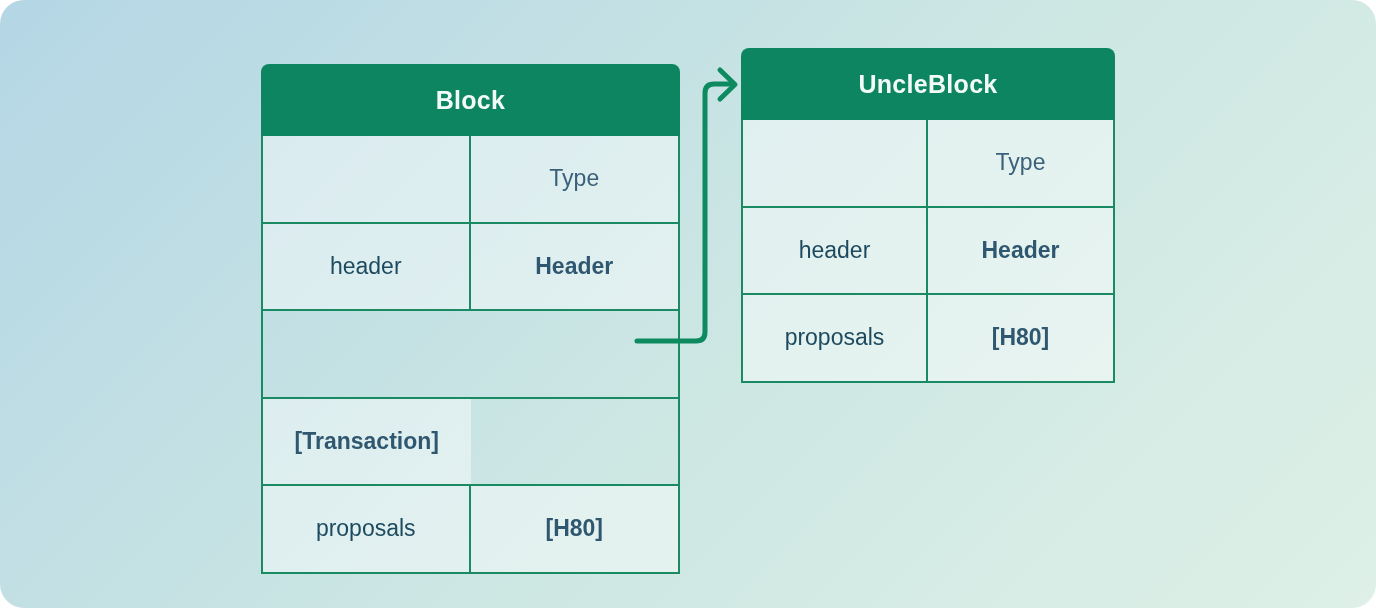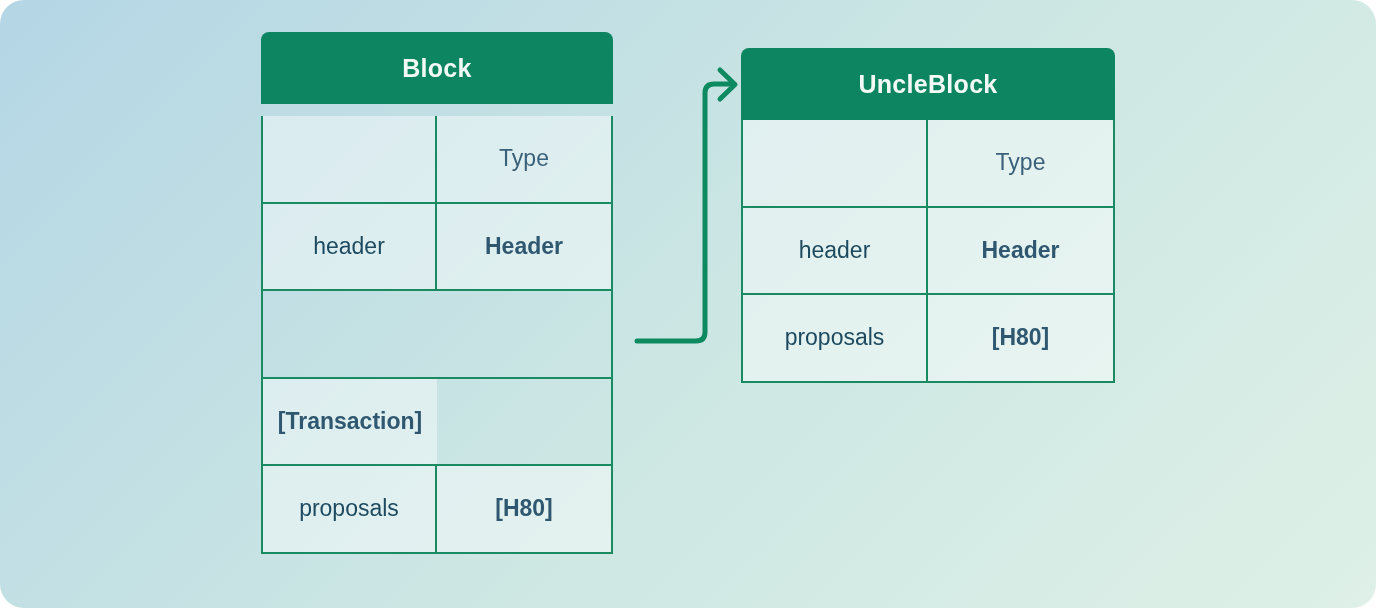--- a/index.html
+++ b/index.html
@@ -16,21 +16,21 @@
     overflow: hidden;
     background: linear-gradient(135deg, #b4d6e5 0%, #c9e4e3 45%, #d5ecе4 70%, #def0e7 100%);
     background: linear-gradient(135deg, #b4d6e5 0%, #cde7e3 55%, #def0e7 100%);
   }
 
   .schema-table {
     position: absolute;
     display: flex;
     flex-direction: column;
   }
-  .schema-table.block   { left: 261px; top: 32px; width: 352px; gap: 12px; }
+  .schema-table.block   { left: 261px; top: 64px; width: 419px; }
   .schema-table.uncle   { left: 741px; top: 48px; width: 374px; }
 
   .table-header {
     height: 72px;
     background: #0e8561;
     border-radius: 8px 8px 0 0;
     display: flex;
     align-items: center;
     justify-content: center;
     color: #f3fbf7;

